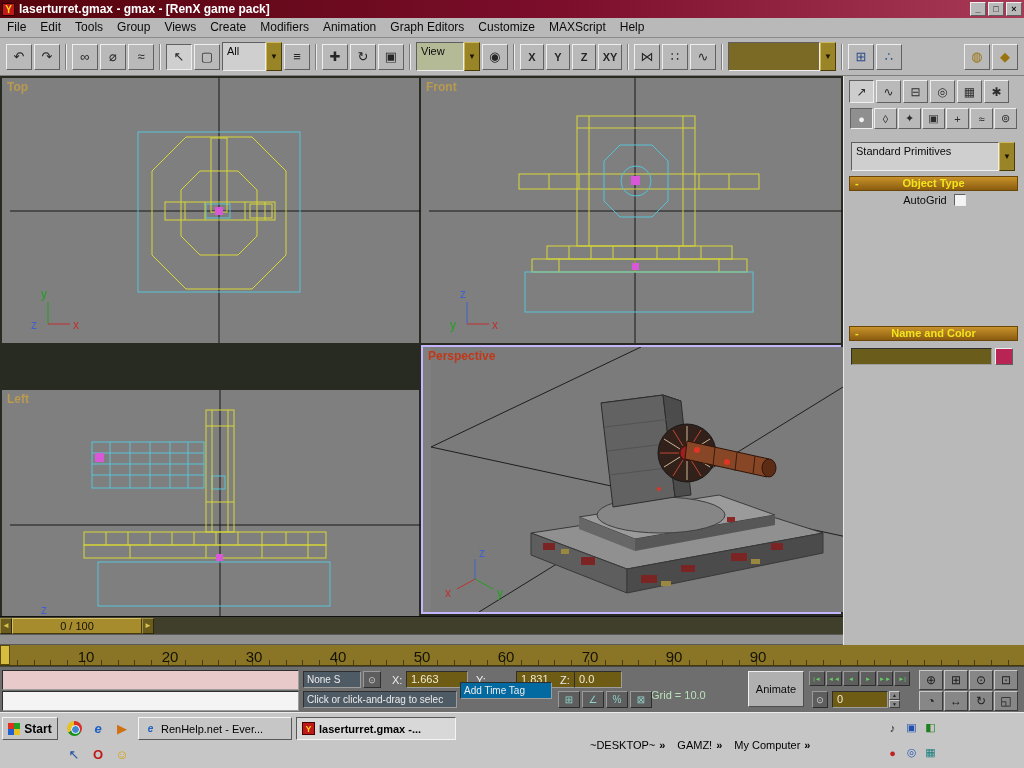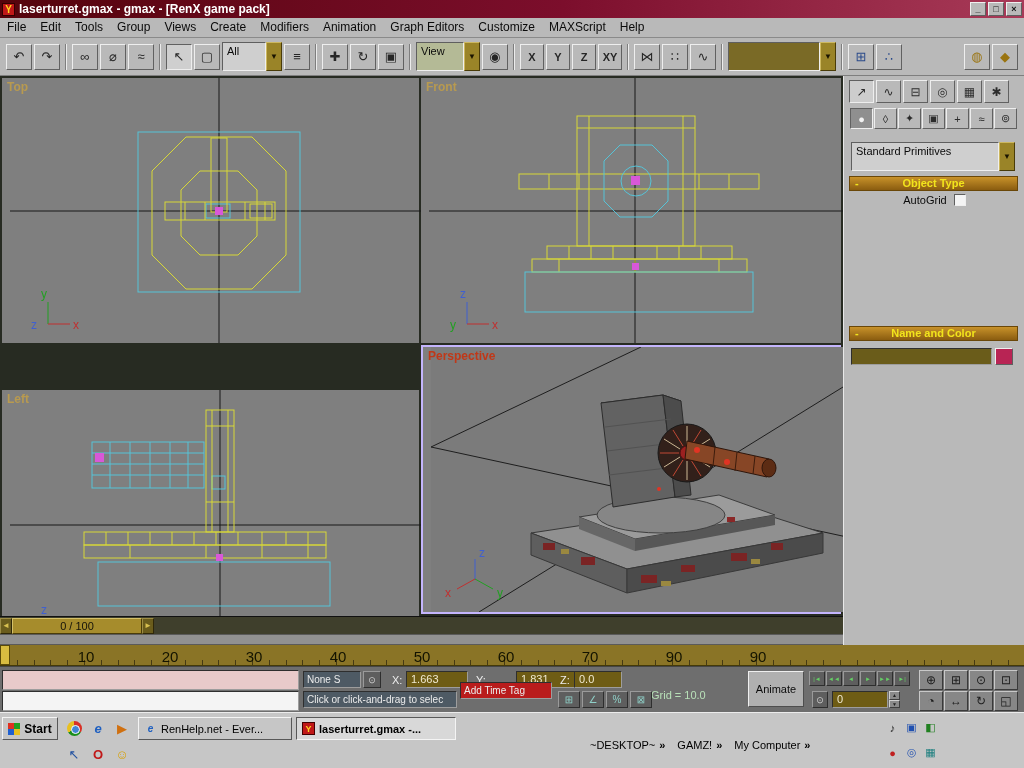--- a/index.html
+++ b/index.html
@@ -490,21 +490,21 @@
     <div class="stat-field dsunken" style="left:303px;top:4px;width:58px;height:17px">None S</div>
     <div class="mini-btn" style="left:363px;top:4px;width:18px;height:17px">⊙</div>
     <span class="coord-label" style="left:392px;top:7px">X:</span>
     <div class="coord-field dsunken" style="left:406px;top:4px;width:62px;height:17px">1.663</div>
     <span class="coord-label" style="left:476px;top:7px">Y:</span>
     <div class="coord-field dsunken" style="left:516px;top:4px;width:62px;height:17px">1.831</div>
     <span class="coord-label" style="left:560px;top:7px">Z:</span>
     <div class="coord-field dsunken" style="left:574px;top:4px;width:48px;height:17px">0.0</div>
     <span class="grid-info">Grid = 10.0</span>
     <div class="stat-field dsunken" style="left:303px;top:24px;width:154px;height:17px">Click or click-and-drag to selec</div>
-    <div class="stat-field dsunken" style="left:460px;top:15px;width:92px;height:17px;background:#b91c1c">Add Time Tag</div>
+    <div class="stat-field dsunken" style="left:460px;top:15px;width:92px;height:17px;background:#0369a1">Add Time Tag</div>
     <div class="snaprow">
       <div class="sb">⊞</div>
       <div class="sb">∠</div>
       <div class="sb">%</div>
       <div class="sb">⊠</div>
     </div>
     <div class="animate-btn">Animate</div>
     <div class="playrow">
       <div class="pb">|◄</div>
       <div class="pb">◄◄</div>

